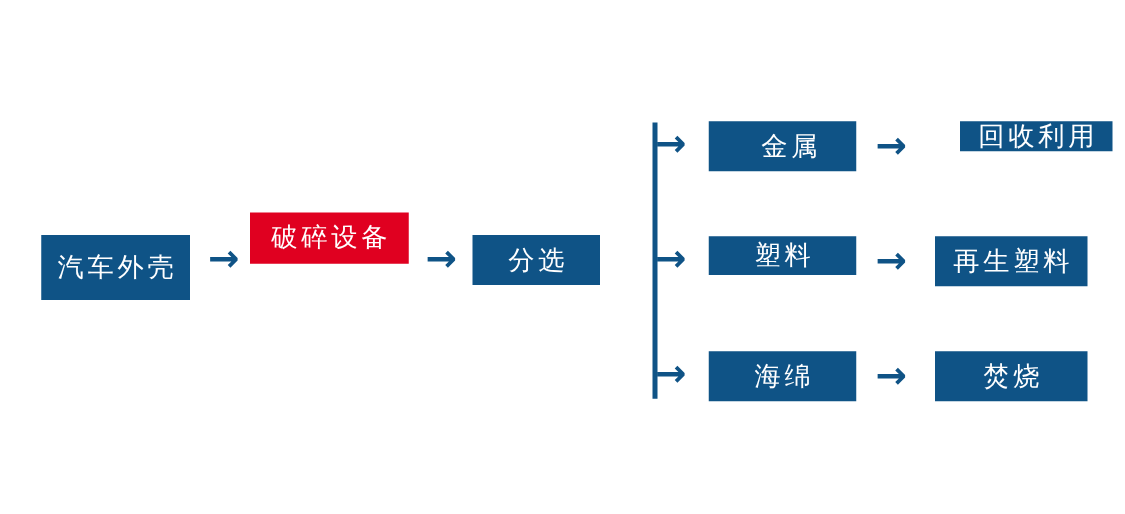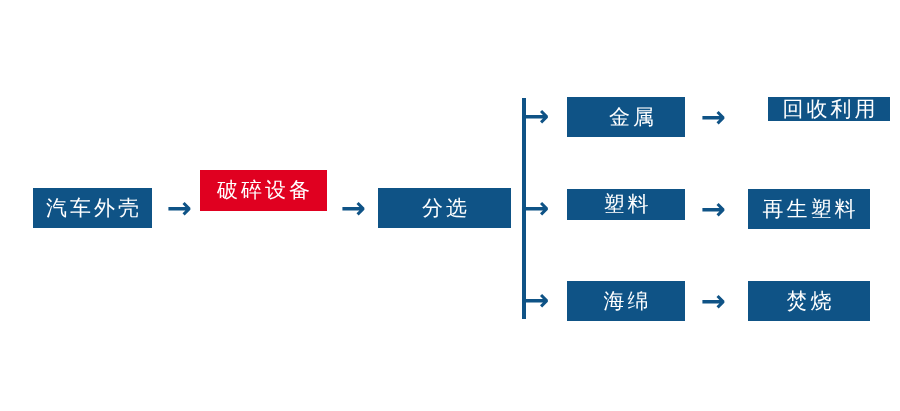--- a/index.html
+++ b/index.html
@@ -66,29 +66,29 @@
     justify-content: flex-start;
     font-family: "DejaVu Sans", "Liberation Sans", sans-serif;
     user-select: none;
   }
 </style>
 </head>
 <body>
 
 <div id="canvas">
 
-  <div class="node blue" style="left:33px; top:188px; width:119px; height:40px;">汽车外壳</div>
+  <div class="node blue" style="left:33px; top:188px; width:119px; height:52px;">汽车外壳</div>
 
   <div class="arrow" style="left:160px; top:193px; width:38px; height:30px;">→</div>
 
   <div class="node red" style="left:200px; top:170px; width:127px; height:41px;">破碎设备</div>
 
   <div class="arrow" style="left:334px; top:193px; width:38px; height:30px;">→</div>
 
-  <div class="node blue" style="left:378px; top:188px; width:133px; height:40px;text-align:right;">分选</div>
+  <div class="node blue" style="left:378px; top:188px; width:102px; height:40px;text-align:right;">分选</div>
 
   <div class="bus-line" style="left:522px; top:98px; width:4px; height:221px;"></div>
 
   <div class="branch-arrow" style="left:524px; top:101px; width:40px; height:30px;">→</div>
 
   <div class="branch-arrow" style="left:524px; top:193px; width:40px; height:30px;">→</div>
 
   <div class="branch-arrow" style="left:524px; top:285px; width:40px; height:30px;">→</div>
 
   <div class="node blue" style="left:567px; top:97px; width:118px; height:40px;padding-left:11px;">金属</div>

